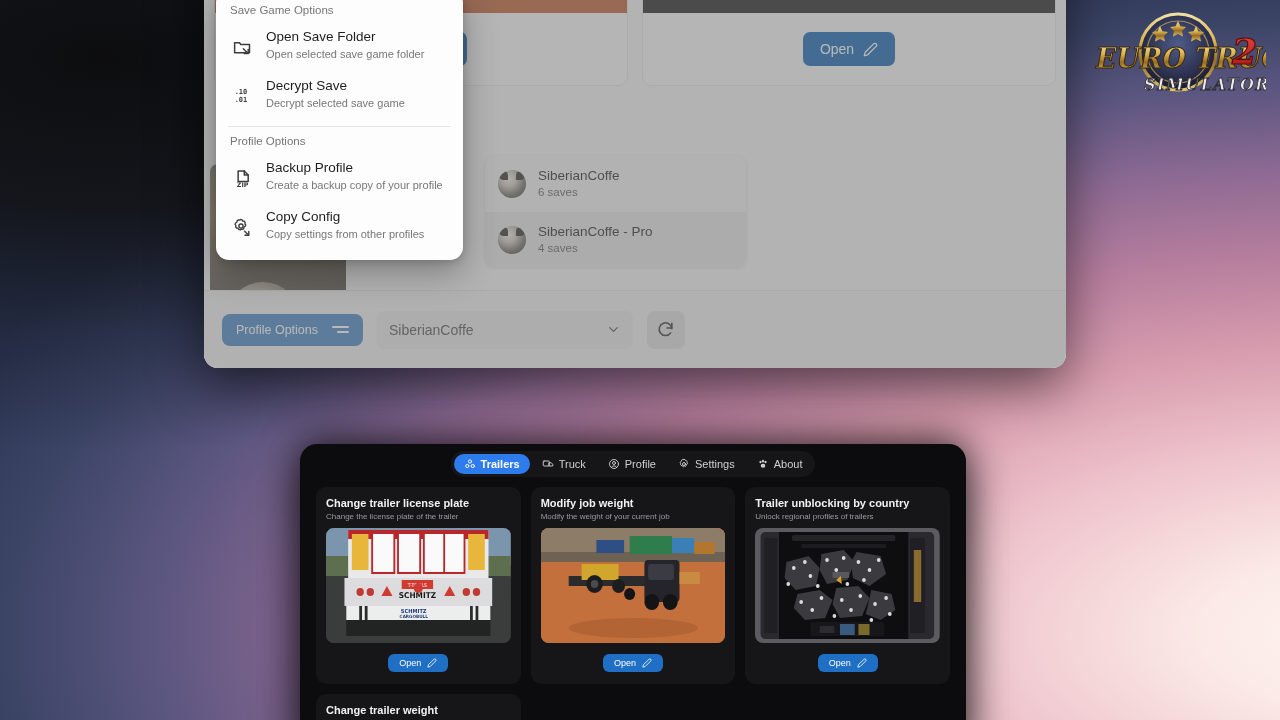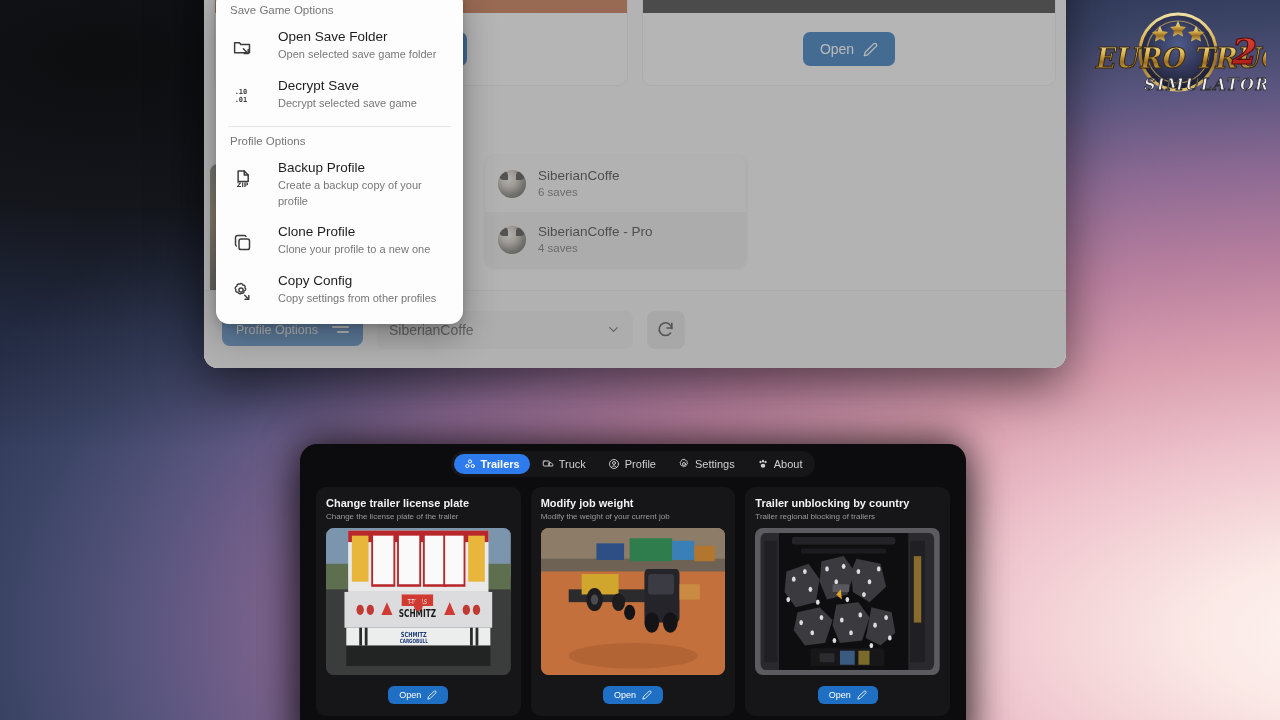--- a/index.html
+++ b/index.html
@@ -209,21 +209,21 @@
     z-index: 50;
     padding: 6px 0 10px 0;
     overflow: hidden;
   }
   .ctx-section-label {
     font-size: 11.5px;
     color: #767676;
     padding: 8px 14px 6px 14px;
   }
   .ctx-item {
-    display: flex; align-items: flex-start; gap: 24px;
+    display: flex; align-items: flex-start; gap: 12px;
     padding: 6px 14px 8px 14px;
     cursor: pointer;
   }
   .ctx-icon {
     width: 24px; height: 26px;
     flex: none;
     display: flex; align-items: center; justify-content: center;
     color: #3c3c3c;
     margin-top: 6px;
   }
@@ -275,21 +275,21 @@
   }
   .fw-card {
     background: #161618;
     border-radius: 10px;
     padding: 10px 10px 12px 10px;
   }
   .fw-card-title { font-size: 11px; font-weight: 700; color: #f2f2f4; }
   .fw-card-desc  { font-size: 8px; color: #9a9aa0; margin-top: 3px; }
   .fw-thumb {
     margin-top: 7px;
-    height: 147px;
+    height: 115px;
     border-radius: 8px;
     overflow: hidden;
     position: relative;
     background: #111;
   }
   .fw-card-actions { display: flex; justify-content: center; margin-top: 11px; }
   .btn-open-sm {
     background: #1f6fc4;
     color: #fff;
     border: none;
@@ -435,32 +435,20 @@
             <path d="M14 3.5V8h4.5"></path>
           <text x="5.5" y="22" font-size="7.2" font-weight="700" fill="currentColor" stroke="none" font-family="DejaVu Sans, sans-serif">ZIP</text>
         </svg>
       </span>
       <span class="ctx-text">
         <span class="ctx-title" style="display:block">Backup Profile</span>
         <span class="ctx-desc" style="display:block">Create a backup copy of your profile</span>
       </span>
     </div>
 
-    <div class="ctx-item">
-      <span class="ctx-icon">
-        <svg viewBox="0 0 24 24" fill="none" stroke="currentColor" stroke-width="1.7" stroke-linecap="round" stroke-linejoin="round">
-          <rect x="8" y="8" width="12" height="12" rx="2.4"></rect>
-          <path d="M5 16a2.5 2.5 0 0 1-1-2V6.5A2.5 2.5 0 0 1 6.5 4H14a2.5 2.5 0 0 1 2 1"></path>
-        </svg>
-      </span>
-      <span class="ctx-text">
-        <span class="ctx-title" style="display:block">Clone Profile</span>
-        <span class="ctx-desc" style="display:block">Clone your profile to a new one</span>
-      </span>
-    </div>
 
     <div class="ctx-item">
       <span class="ctx-icon">
         <svg viewBox="0 0 24 24" fill="none" stroke="currentColor" stroke-width="1.6" stroke-linecap="round" stroke-linejoin="round">
           <path d="M11 2.8l1.6.5.9 1.5 1.7.2 1.1 1.3-.3 1.7 1 1.4-.6 1.6-1.5.9-.2 1.7-1.3 1.1-1.7-.3-1.4 1-1.6-.6-.9-1.5-1.7-.2-1.1-1.3.3-1.7-1-1.4.6-1.6 1.5-.9.2-1.7L8.4 3.3l1.7.3z" transform="translate(-0.6 1.2) scale(0.96)"></path>
           <circle cx="10.3" cy="11.5" r="2.4"></circle>
           <path d="M14.5 17.5l4.2 4.2"></path>
             <path d="M19.2 17.6v4.4h-4.4"></path>
         </svg>
       </span>
@@ -598,21 +586,21 @@
             <span>Open</span>
             <svg viewBox="0 0 24 24" fill="none" stroke="currentColor" stroke-width="2" stroke-linecap="round" stroke-linejoin="round">
                 <path d="M17 3a2.8 2.8 0 1 1 4 4L7.5 20.5 2 22l1.5-5.5Z"></path>
               </svg>
           </button>
         </div>
       </div>
 
       <div class="fw-card">
         <div class="fw-card-title">Trailer unblocking by country</div>
-        <div class="fw-card-desc">Trailer regional blocking of trailers</div>
+        <div class="fw-card-desc">Unlock regional profiles of trailers</div>
         <div class="fw-thumb art-map">
           <svg viewBox="0 0 200 115" width="100%" height="100%" preserveAspectRatio="none">
             <rect x="0" y="0" width="200" height="115" fill="#5c5c60"></rect>
             <rect x="6" y="4" width="188" height="107" rx="5" fill="#2a2a2e"></rect>
             <rect x="26" y="4" width="140" height="107" fill="#0e0e10"></rect>
             <rect x="40" y="7" width="112" height="6" rx="2" fill="#242428"></rect>
             <rect x="50" y="16" width="92" height="4" rx="1.5" fill="#1c1c20"></rect>
             <g fill="#3a3a3f">
               <path d="M34 34 L58 28 L70 40 L66 58 L44 62 L32 50 Z"></path>
               <path d="M72 26 L96 22 L108 34 L100 52 L78 56 L70 42 Z"></path>

